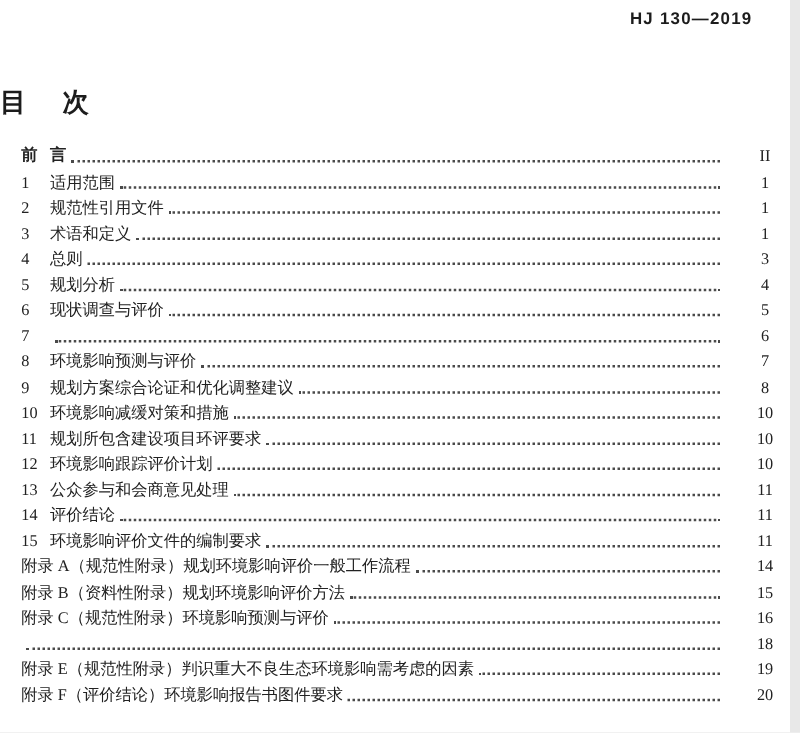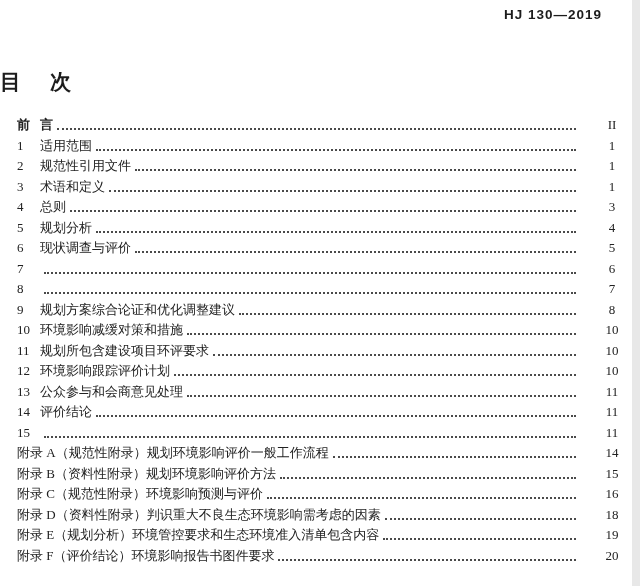--- a/index.html
+++ b/index.html
@@ -140,20 +140,21 @@
   </div>
 
   <div class="row">
     <span class="num">7</span>
     <span class="dots"></span>
     <span class="page-no">6</span>
   </div>
 
   <div class="row">
     <span class="num">8</span>
+    <span class="title">环境影响预测与评价</span>
     <span class="dots"></span>
     <span class="page-no">7</span>
   </div>
 
   <div class="row">
     <span class="num">9</span>
     <span class="title">规划方案综合论证和优化调整建议</span>
     <span class="dots"></span>
     <span class="page-no">8</span>
   </div>
@@ -188,20 +189,21 @@
 
   <div class="row">
     <span class="num">14</span>
     <span class="title">评价结论</span>
     <span class="dots"></span>
     <span class="page-no">11</span>
   </div>
 
   <div class="row">
     <span class="num">15</span>
+    <span class="title">环境影响评价文件的编制要求</span>
     <span class="dots"></span>
     <span class="page-no">11</span>
   </div>
 
   <div class="row no-num">
 
     <span class="title">附录 A（规范性附录）规划环境影响评价一般工作流程</span>
     <span class="dots"></span>
     <span class="page-no">14</span>
   </div>
@@ -215,28 +217,27 @@
 
   <div class="row no-num">
 
     <span class="title">附录 C（规范性附录）环境影响预测与评价</span>
     <span class="dots"></span>
     <span class="page-no">16</span>
   </div>
 
   <div class="row no-num">
 
-    <span class="title">附录 D（资料性附录）判识重大不良生态环境影响需考虑的因素</span>
     <span class="dots"></span>
     <span class="page-no">18</span>
   </div>
 
   <div class="row no-num">
 
-    <span class="title">附录 E（规划分析）环境管控要求和生态环境准入清单包含内容</span>
+    <span class="title">附录 E（规范性附录）判识重大不良生态环境影响需考虑的因素</span>
     <span class="dots"></span>
     <span class="page-no">19</span>
   </div>
 
   <div class="row no-num">
 
     <span class="title">附录 F（评价结论）环境影响报告书图件要求</span>
     <span class="dots"></span>
     <span class="page-no">20</span>
   </div>

